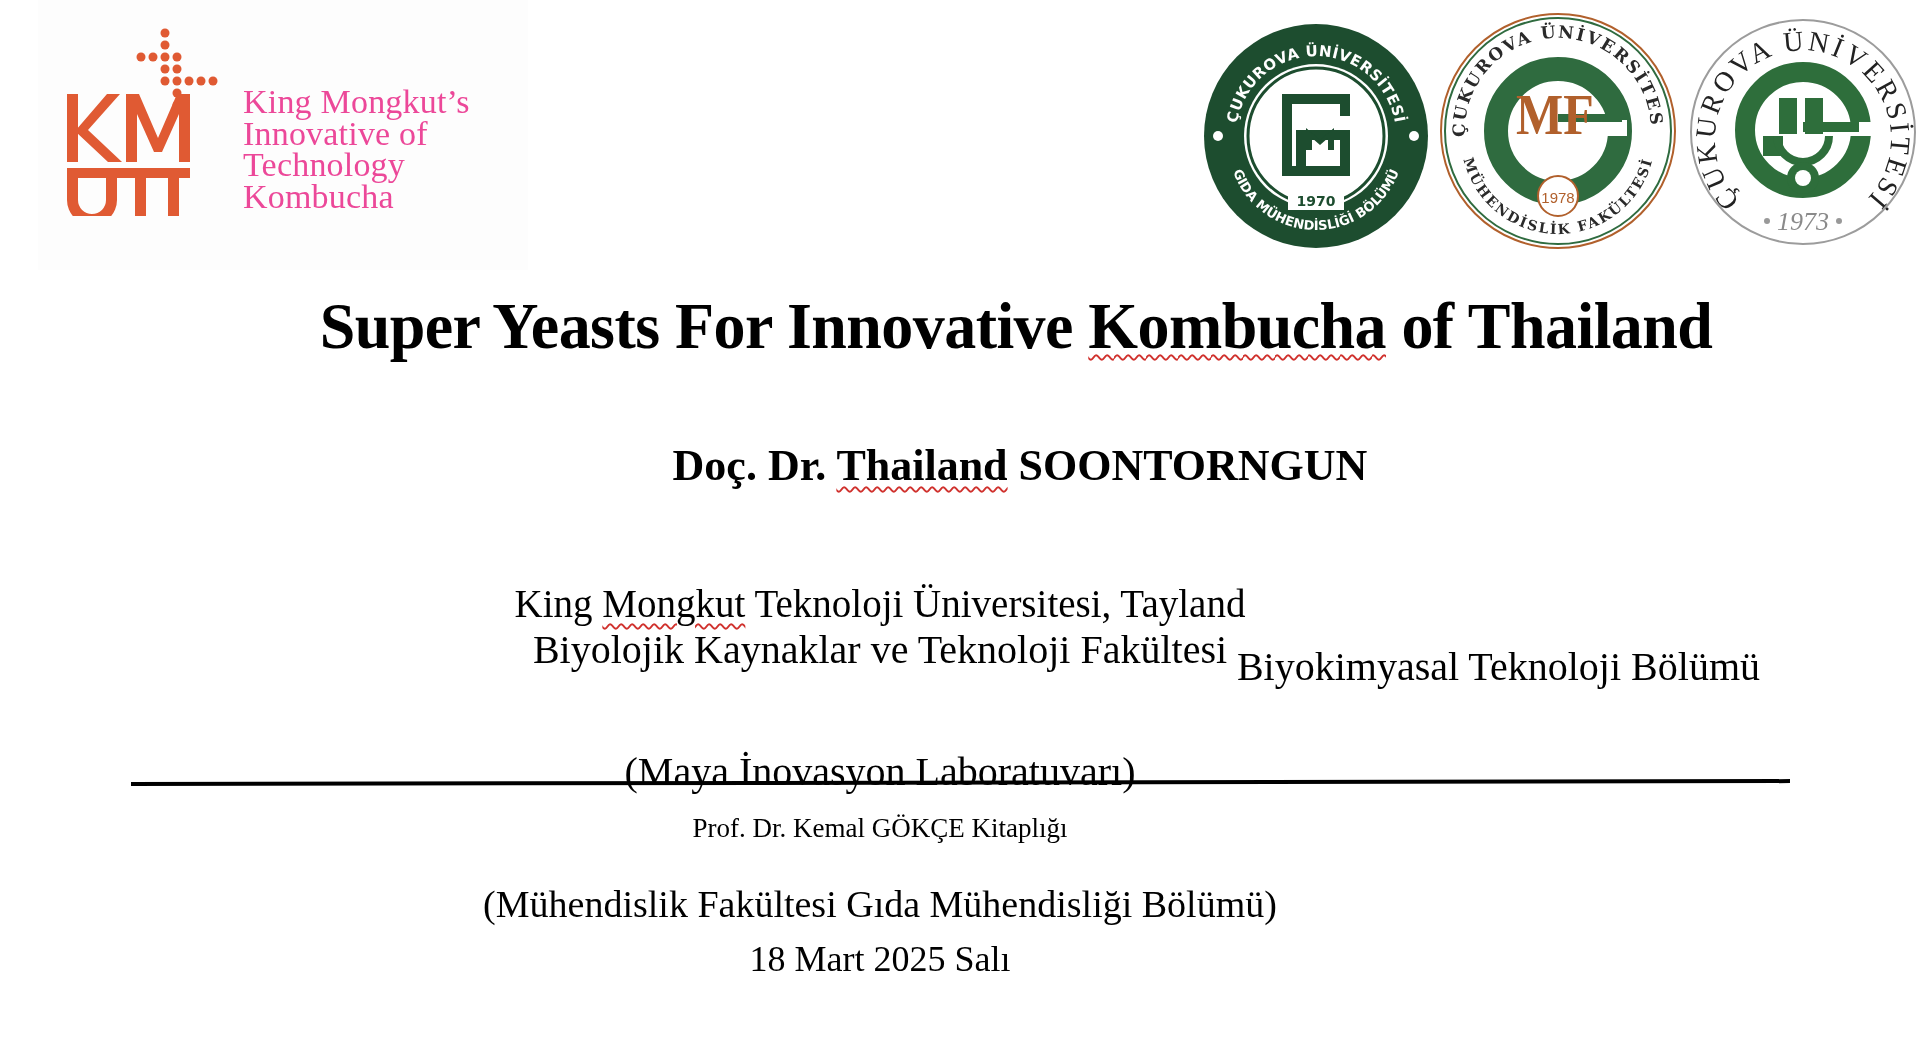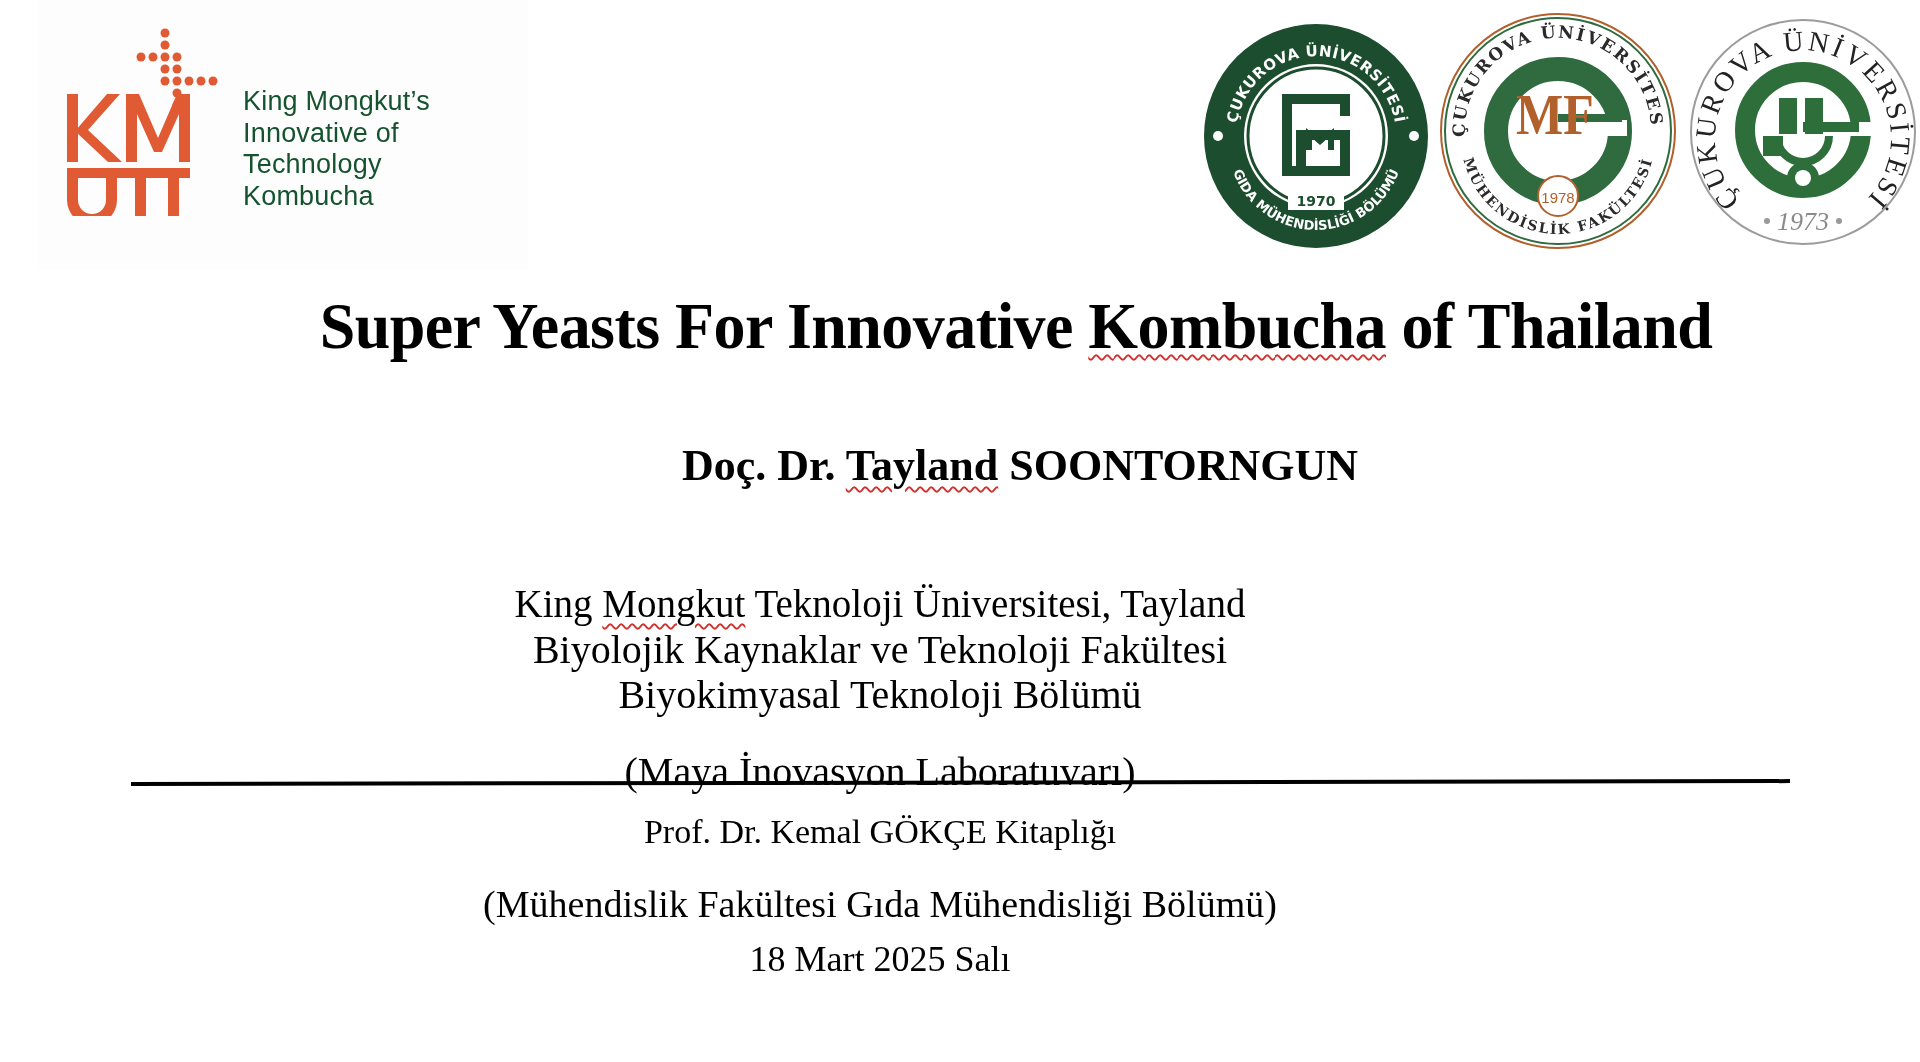--- a/index.html
+++ b/index.html
@@ -9,22 +9,22 @@
       font-family: "Liberation Serif", "DejaVu Serif", serif;
       color: #000;
     }
     .abs { position: absolute; }
 
     
     .kmutt-bg { left: 38px; top: 0; width: 490px; height: 270px; background: #fdfdfd; }
     .kmutt-mark { left: 62px; top: 26px; width: 170px; height: 190px; }
     .kmutt-text {
       left: 243px; top: 86px;
-      font-family: Liberation Sans, sans-serif;
-      font-size: 27px; line-height: 31.5px; color: #14532d; letter-spacing: 0.2px;
+      font-family: Liberation Serif, serif;
+      font-size: 34px; line-height: 31.5px; color: #ec4899; letter-spacing: 0.2px;
     }
     .kmutt-text div { white-space: nowrap; }
 
     
     .seal { position: absolute; }
     .seal svg { display: block; }
 
     
     .center-line { position: absolute; left: 0; width: 1760px; text-align: center; white-space: nowrap; }
     .title {
@@ -33,27 +33,27 @@
       transform: scaleX(0.97); transform-origin: center;
     }
     .speaker {
       top: 440px; left: 100px; width: 1840px;
       font-size: 44px; font-weight: bold;
     }
     .spell { text-decoration: underline wavy #d0312d; text-decoration-thickness: 1.5px; text-underline-offset: 6px; }
     .aff { font-size: 40px; line-height: 44px; }
     .aff1 { top: 582px; left: 0; font-size: 39px; }
     .aff2 { top: 628px; }
-    .aff3 { top: 673px; }
+    .aff3 { top: 645px; text-align: right; }
     .aff4 { top: 750px; }
     .rule {
       left: 131px; top: 782px; width: 1659px; height: 4px; background: #000;
       transform: rotate(-0.1deg); transform-origin: left center;
     }
-    .lib { top: 813px; font-size: 34px; }
+    .lib { top: 813px; font-size: 27px; }
     .dept { top: 882px; font-size: 38px; }
     .date { top: 938px; font-size: 36px; font-weight: normal; }
     .time { top: 1060px; font-size: 40px; }
   </style>
 </head>
 <body>
 
 <div class="abs kmutt-bg"></div>
 <div class="abs kmutt-mark">
   <svg width="170" height="190" viewBox="0 0 170 190">
@@ -169,21 +169,21 @@
     <circle cx="150" cy="203" r="3" fill="#999"></circle>
     <text x="114" y="212" text-anchor="middle" font-family="Liberation Serif, serif" font-style="italic" font-size="26" fill="#8a8a8a">1973</text>
   </svg>
 </div>
 
 <div class="center-line title">
   <span>Super Yeasts For Innovative </span><span class="spell">Kombucha</span><span> of Thailand</span>
 </div>
 
 <div class="center-line speaker">
-  <span>Doç. Dr. </span><span class="spell">Tayland</span><span> SOONTORNGUN</span>
+  <span>Doç. Dr. </span><span class="spell">Thailand</span><span> SOONTORNGUN</span>
 </div>
 
 <div class="center-line aff aff1">
   <span>King </span><span class="spell">Mongkut</span><span> Teknoloji Üniversitesi, Tayland</span>
 </div>
 <div class="center-line aff aff2">Biyolojik Kaynaklar ve Teknoloji Fakültesi</div>
 <div class="center-line aff aff3">Biyokimyasal Teknoloji Bölümü</div>
 <div class="center-line aff aff4">(Maya İnovasyon Laboratuvarı)</div>
 
 <div class="abs rule"></div>

